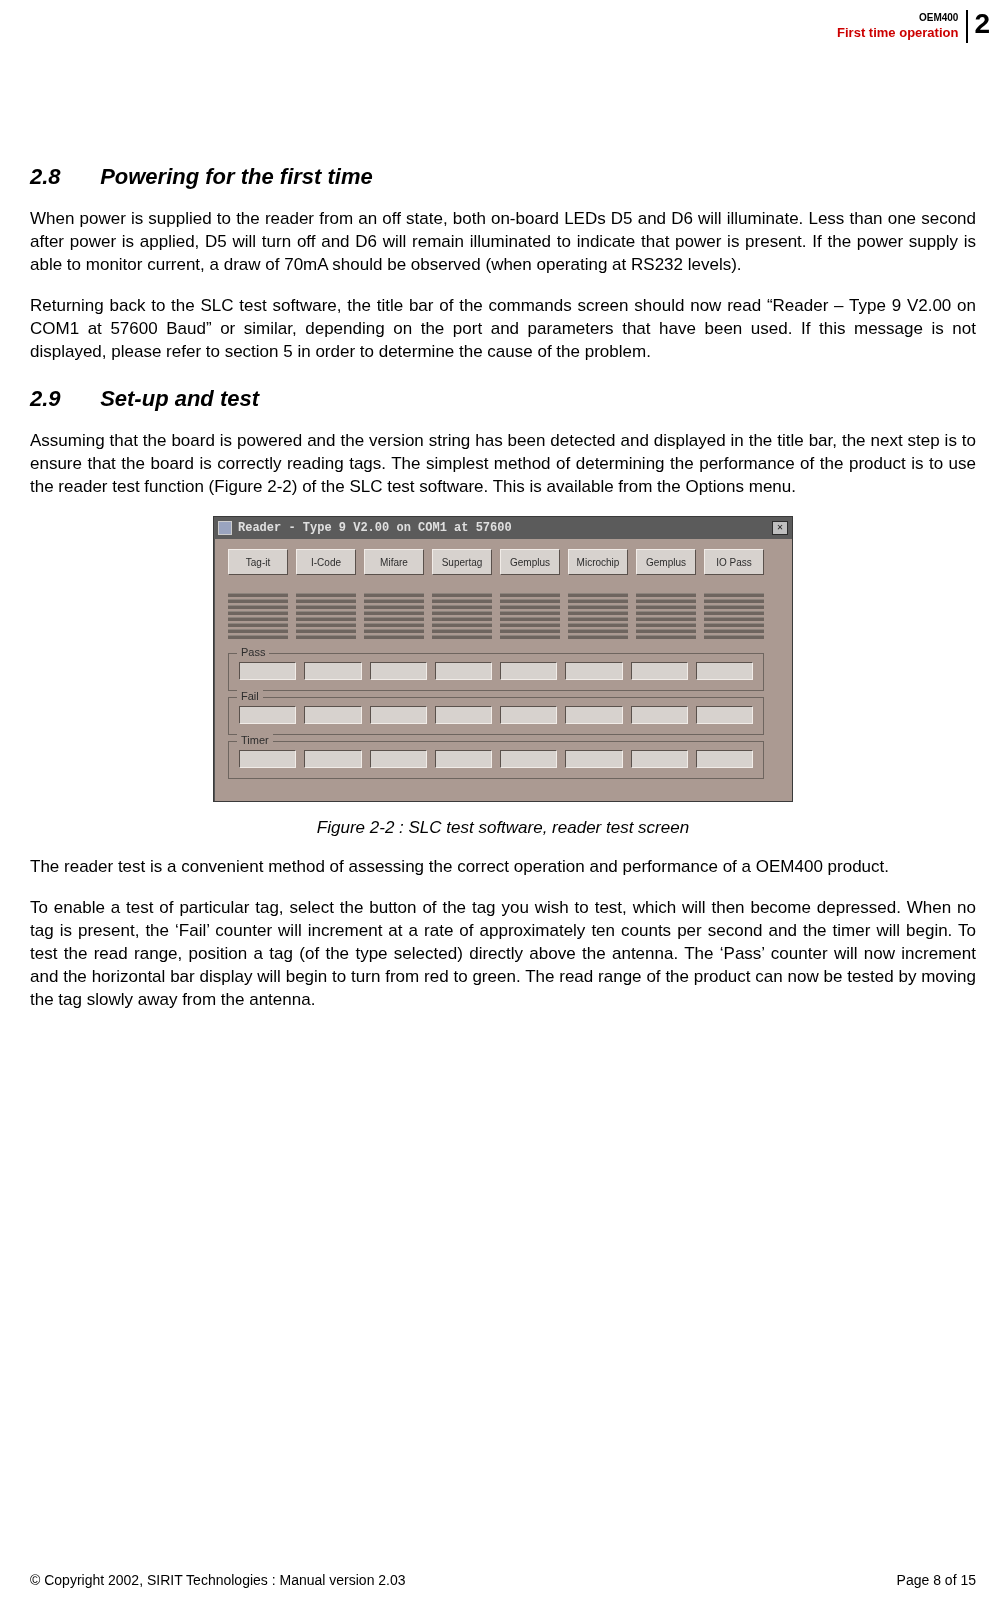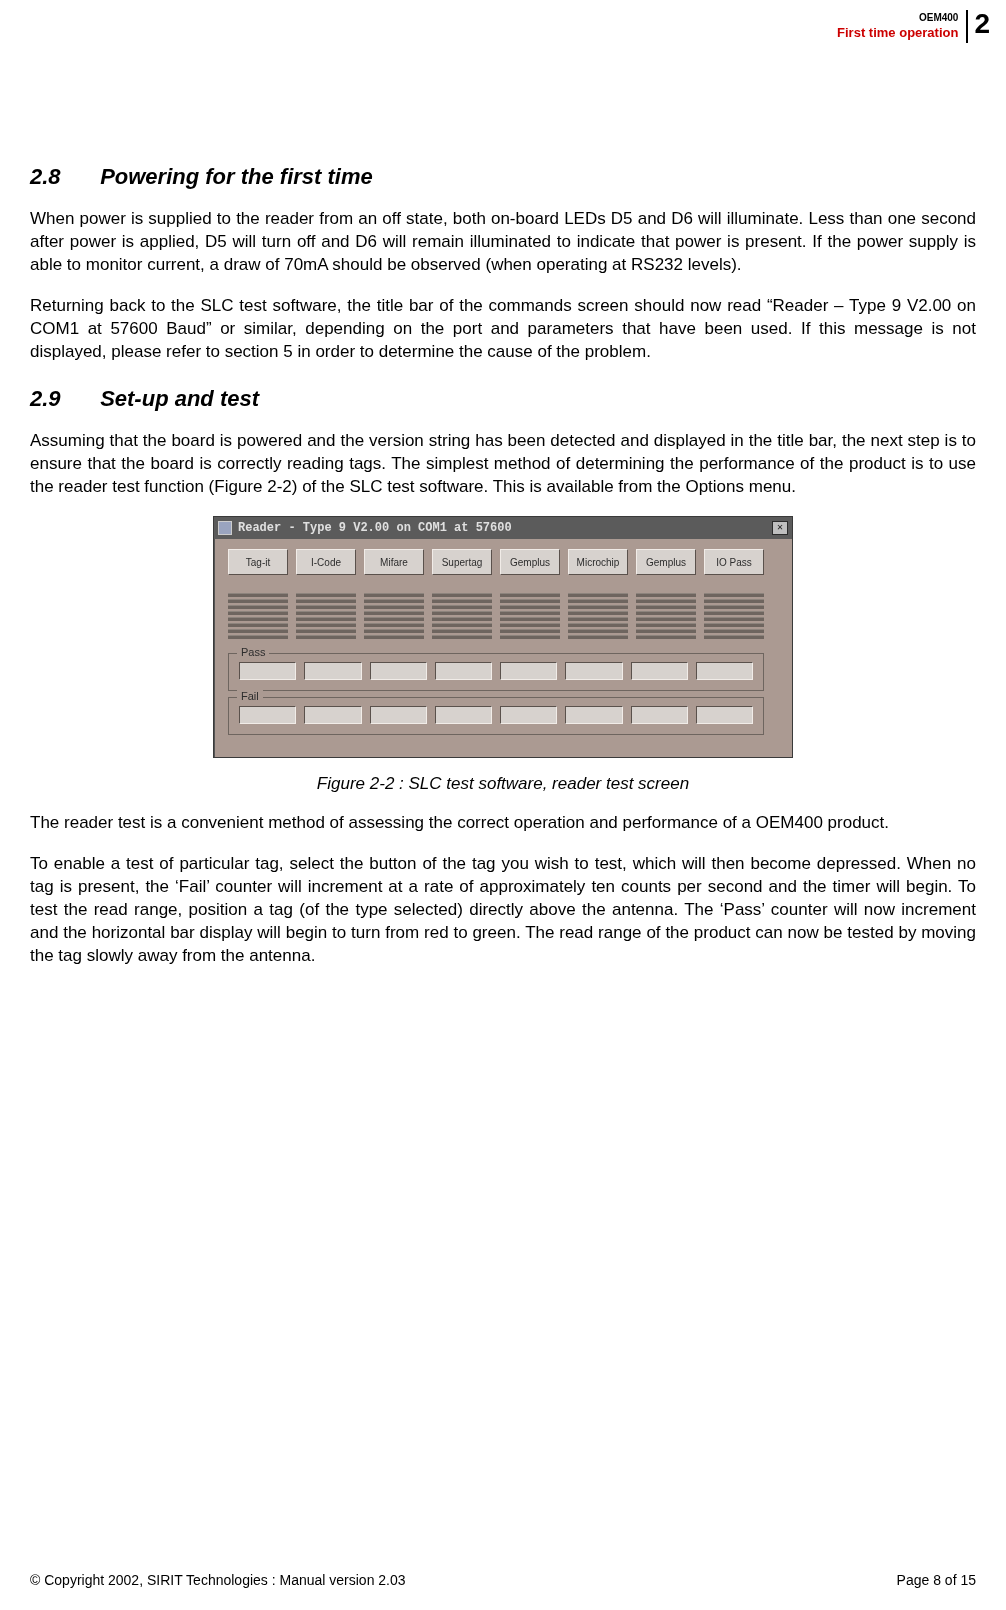--- a/index.html
+++ b/index.html
@@ -340,20 +340,33 @@
             <div class="field"></div>
             <div class="field"></div>
             <div class="field"></div>
             <div class="field"></div>
             <div class="field"></div>
             <div class="field"></div>
             <div class="field"></div>
           </div>
         </div>
 
+        <div class="frame">
+          <span class="frame-label">Timer</span>
+          <div class="field-row">
+            <div class="field"></div>
+            <div class="field"></div>
+            <div class="field"></div>
+            <div class="field"></div>
+            <div class="field"></div>
+            <div class="field"></div>
+            <div class="field"></div>
+            <div class="field"></div>
+          </div>
+        </div>
 
       </div>
     </div>
   </div>
 
   <div class="figure-caption">Figure 2-2 : SLC test software, reader test screen</div>
 
   <p>The reader test is a convenient method of assessing the correct operation and performance of a OEM400 product.</p>
   <p>To enable a test of particular tag, select the button of the tag you wish to test, which will then become depressed. When no tag is present, the ‘Fail’ counter will increment at a rate of approximately ten counts per second and the timer will begin. To test the read range, position a tag (of the type selected) directly above the antenna. The ‘Pass’ counter will now increment and the horizontal bar display will begin to turn from red to green. The read range of the product can now be tested by moving the tag slowly away from the antenna.</p>
 

